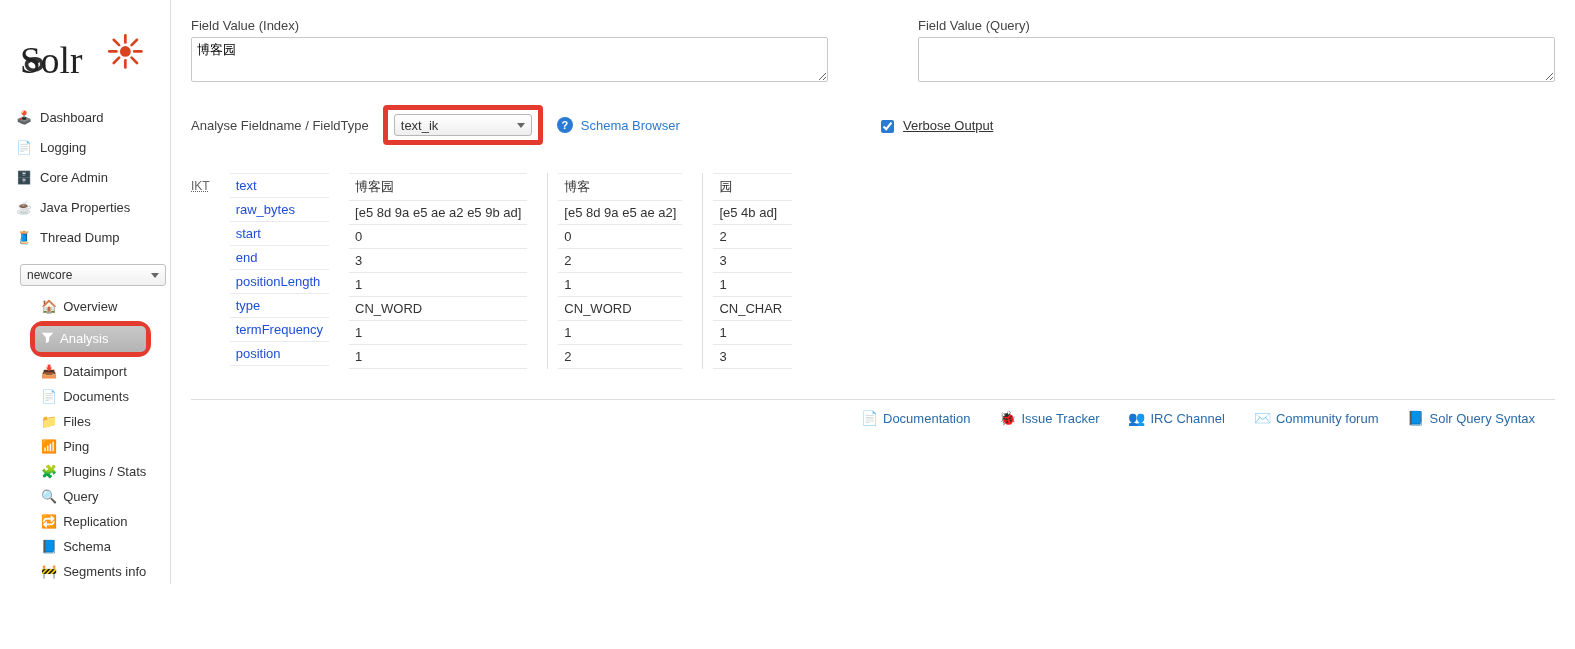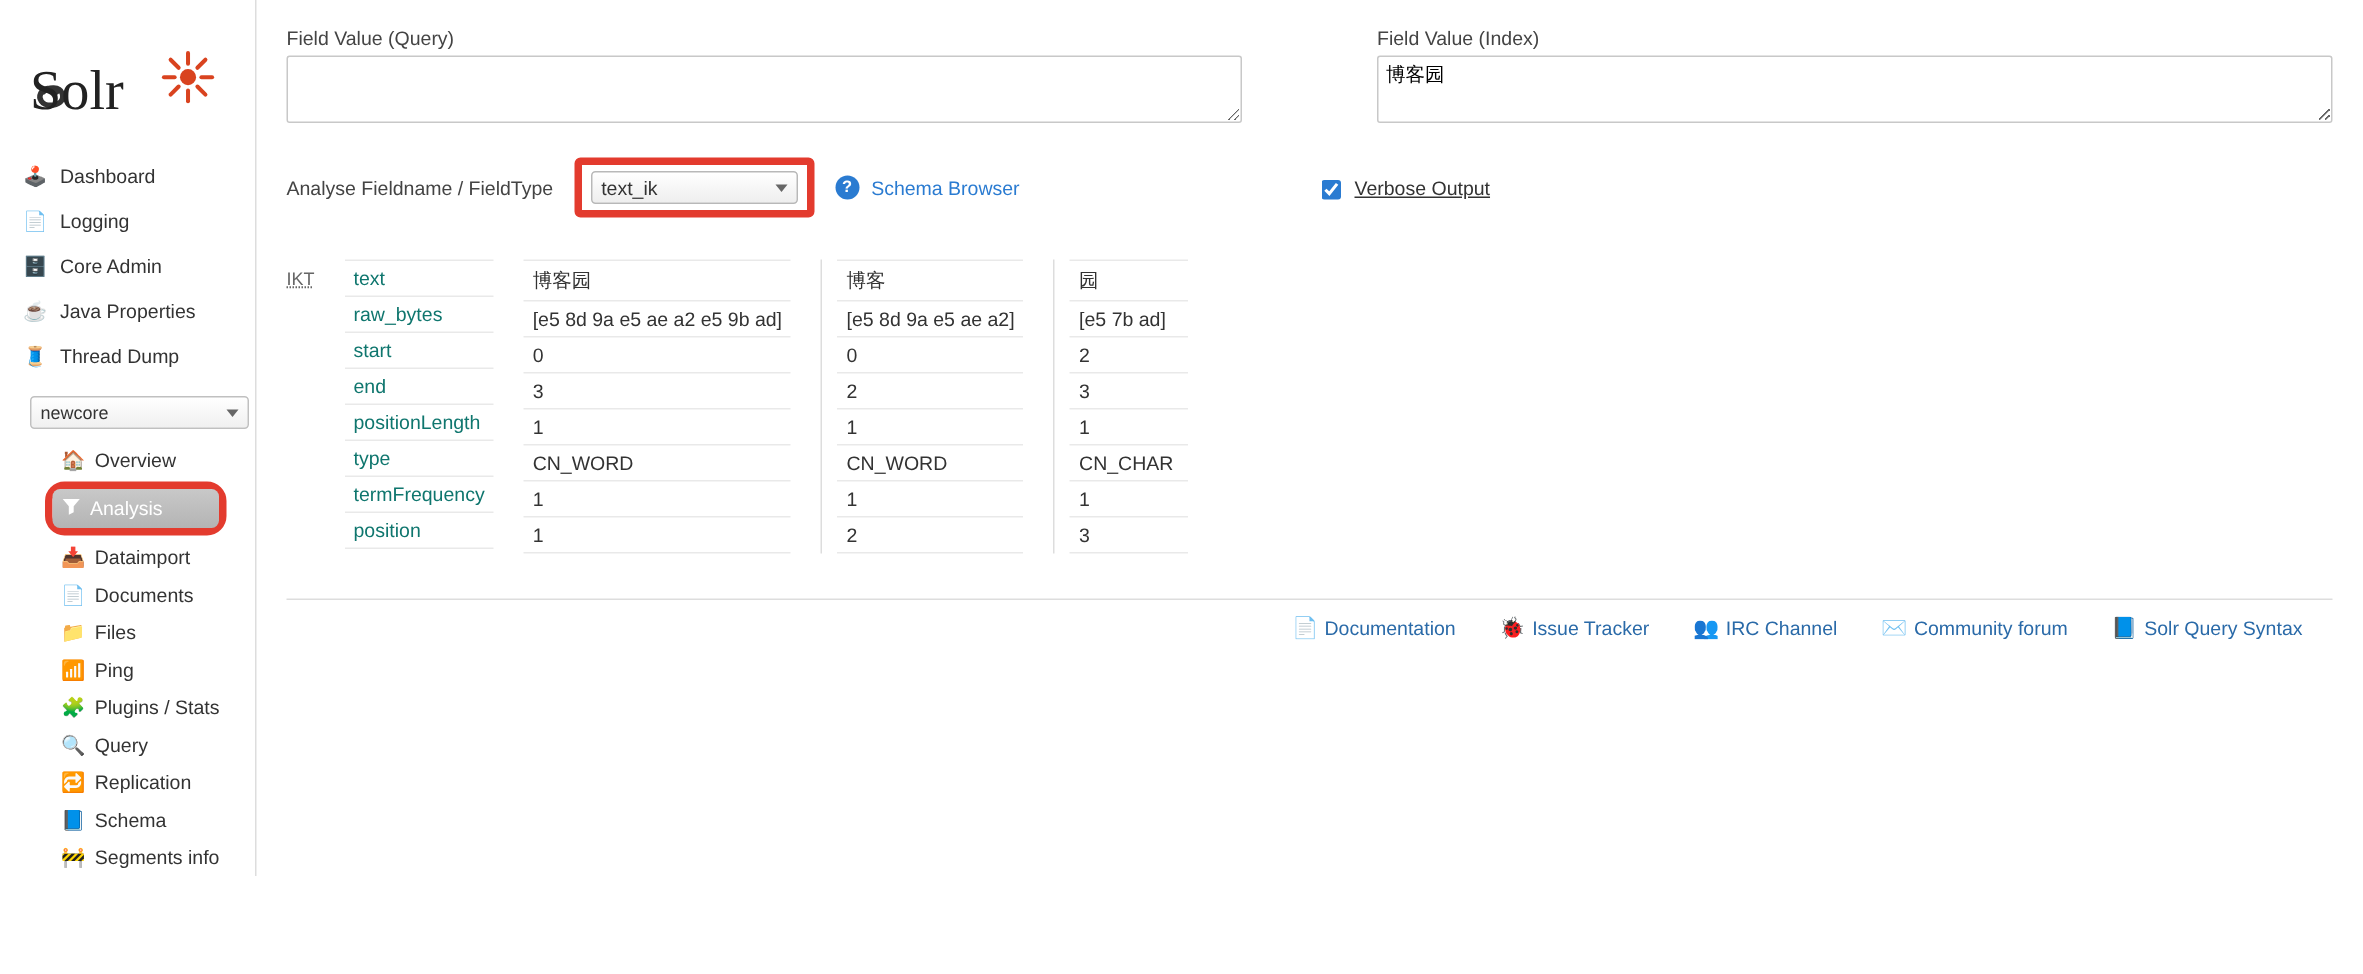--- a/index.html
+++ b/index.html
@@ -116,21 +116,21 @@
   display:flex; align-items:center; gap:6px;
 }
 .analyse-btn .funnel { width:14px; height:14px; }
 
 
 .result { margin-top:28px; display:flex; gap:20px; }
 .analyzer-tag {
   font-size:12px; color:#666; text-decoration:underline dotted;
   padding-top:6px;
 }
-.attr-col .cell { color:#0f766e; }
+.attr-col .cell { color:#1d4ed8; }
 .cell {
   padding:4px 6px; border-bottom:1px solid #e9e9e9;
   font-size:13px; white-space:nowrap;
 }
 .tok-col { min-width:90px; }
 .tok-col .cell:first-child, .attr-col .cell:first-child { border-top:1px solid #e9e9e9; }
 .col-sep { border-left:1px solid #ddd; padding-left:10px; }
 
 
 #footer {
@@ -279,26 +279,26 @@
             <span class="icon">🚧</span>
             <span>Segments info</span>
           </a>
         </li>
     </ul>
   </div>
 
   <div id="content">
     <div class="toprow">
       <div class="field-block">
+        <label>Field Value (Index)</label>
+        <textarea style="">博客园</textarea>
+      </div>
+      <div class="field-block">
         <label>Field Value (Query)</label>
         <textarea style=""></textarea>
-      </div>
-      <div class="field-block">
-        <label>Field Value (Index)</label>
-        <textarea style="">博客园</textarea>
       </div>
     </div>
 
     <div class="optrow">
       <div class="left">
         <span class="ftype-label">Analyse Fieldname / FieldType</span>
         <span class="ftype-select-wrap hl-red">
           <div class="ftype-select">
             <span>text_ik</span>
           </div>
@@ -339,21 +339,21 @@
         <div class="cell">[e5 8d 9a e5 ae a2]</div>
         <div class="cell">0</div>
         <div class="cell">2</div>
         <div class="cell">1</div>
         <div class="cell">CN_WORD</div>
         <div class="cell">1</div>
         <div class="cell">2</div>
       </div>
       <div class="tok-col col-sep">
         <div class="cell">园</div>
-        <div class="cell">[e5 7b ad]</div>
+        <div class="cell">[e5 4b ad]</div>
         <div class="cell">2</div>
         <div class="cell">3</div>
         <div class="cell">1</div>
         <div class="cell">CN_CHAR</div>
         <div class="cell">1</div>
         <div class="cell">3</div>
       </div>
     </div>
 
     <div id="footer">

